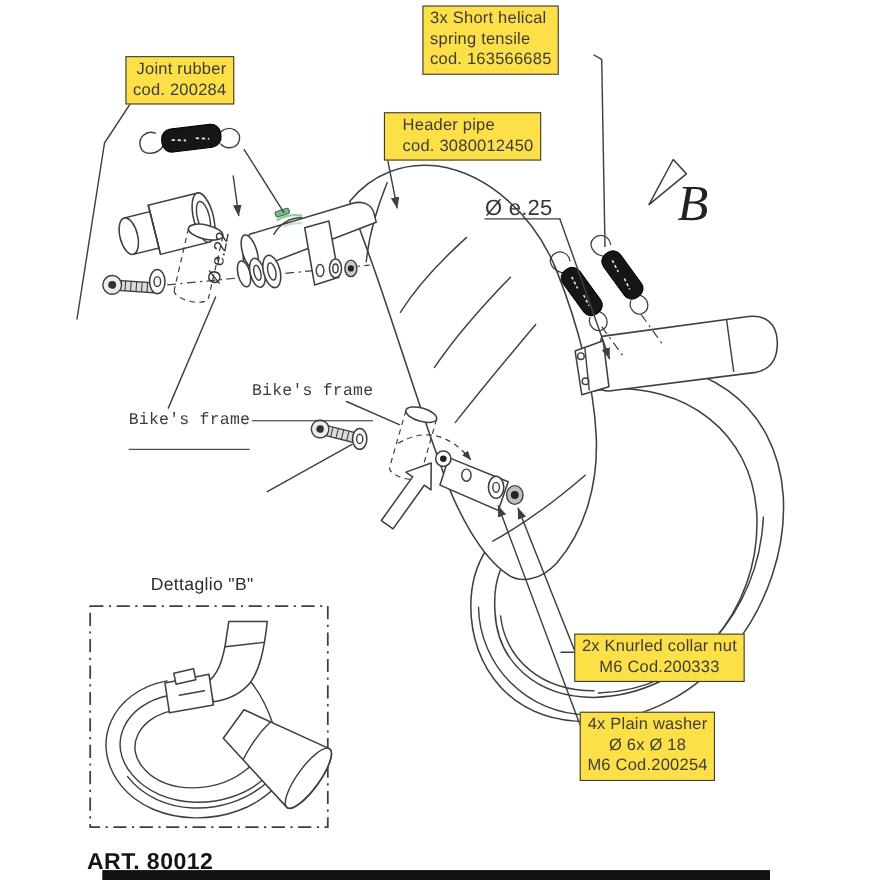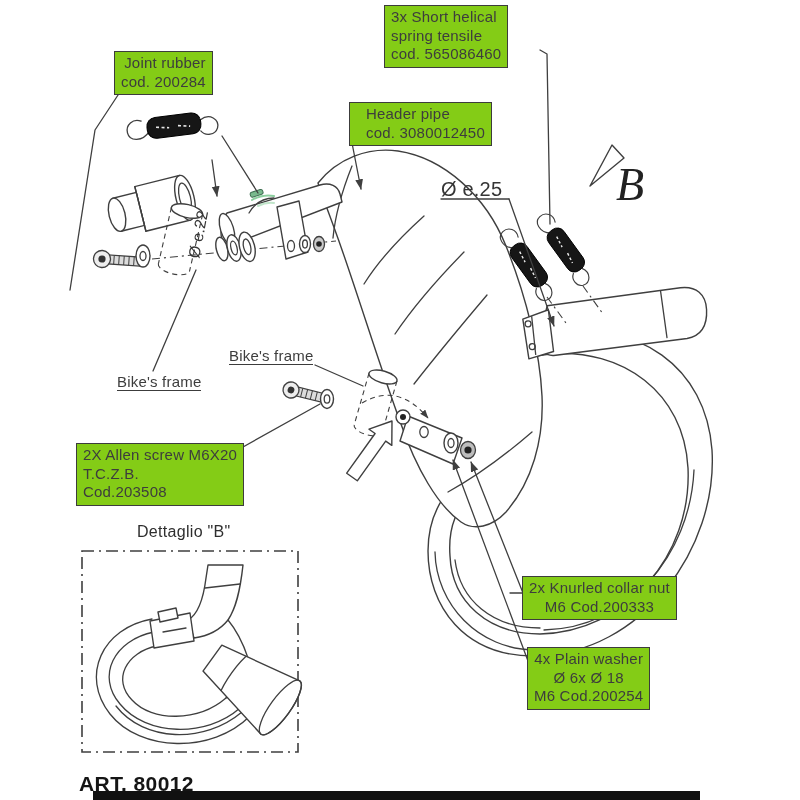--- a/index.html
+++ b/index.html
@@ -5,26 +5,26 @@
   html,body{margin:0;padding:0;background:#fff;}
   #stage{position:relative;width:800px;height:800px;background:#fff;overflow:hidden;
          font-family:"Liberation Sans",sans-serif;color:#3d3d3d;}
   svg{position:absolute;left:0;top:0;}
   .ln{fill:none;stroke:#3f3f3f;stroke-width:1.3;stroke-linecap:round;stroke-linejoin:round;}
   .fw{fill:#ffffff;stroke:#3f3f3f;stroke-width:1.4;stroke-linejoin:round;}
   .lnd{fill:none;stroke:#3f3f3f;stroke-width:1.1;stroke-dasharray:8 4 2 4;}
   .lnd2{fill:none;stroke:#3f3f3f;stroke-width:1.1;stroke-dasharray:5 4;}
   .thin{fill:none;stroke:#3f3f3f;stroke-width:1;}
   .grn{fill:none;stroke:#8ccf9f;stroke-width:2;stroke-linecap:round;}
-  .label-box{position:absolute;border:1.4px solid #3c3c3c;background:#84cc16;
+  .label-box{position:absolute;border:1.4px solid #3c3c3c;background:#fde047;
              padding:2px 6px 3px;font-size:15px;line-height:18.5px;white-space:nowrap;
              letter-spacing:.2px;z-index:5;}
   .label-box span{display:block;}
   .plain-label{position:absolute;font-size:15px;white-space:nowrap;letter-spacing:.2px;z-index:5;}
-  .underl{border-bottom:1.3px solid #3c3c3c;padding-bottom:0;}
+  .underl{border-bottom:1.3px solid #3c3c3c;padding-bottom:18px;font-family:Liberation Mono, monospace;}
   #detail-title{font-size:16px;color:#2e2e2e;letter-spacing:.3px;}
   #art-code{font-size:21px;font-weight:bold;color:#151515;letter-spacing:.4px;}
   #dim25{font-size:20px;color:#353535;}
 </style>
 </head>
 <body>
 
 <div id="stage">
 
 <svg width="800" height="800" viewBox="0 0 800 800">
@@ -216,38 +216,33 @@
       </g>
     </g>
   </g>
 
   <rect x="93" y="791" width="607" height="9" fill="#111111"></rect>
 </svg>
 
 <div class="label-box" style="left:384px;top:5px;">
   <span>3x Short helical</span>
   <span>spring tensile</span>
-  <span>cod. 565086460</span>
+  <span>cod. 163566685</span>
 </div>
 
 <div class="label-box" style="left:114px;top:51px;text-align:right;">
   <span>Joint rubber</span>
   <span>cod. 200284</span>
 </div>
 
 <div class="label-box" style="left:349px;top:102px;padding-left:16px;">
   <span>Header pipe</span>
   <span>cod. 3080012450</span>
 </div>
 
-<div class="label-box" style="left:76px;top:443px;">
-  <span>2X Allen screw M6X20</span>
-  <span>T.C.Z.B.</span>
-  <span>Cod.203508</span>
-</div>
 
 <div class="label-box" style="left:522px;top:576px;text-align:center;">
   <span>2x Knurled collar nut</span>
   <span>M6 Cod.200333</span>
 </div>
 
 <div class="label-box" style="left:527px;top:647px;text-align:center;">
   <span>4x Plain washer</span>
   <span>Ø 6x Ø 18</span>
   <span>M6 Cod.200254</span>

